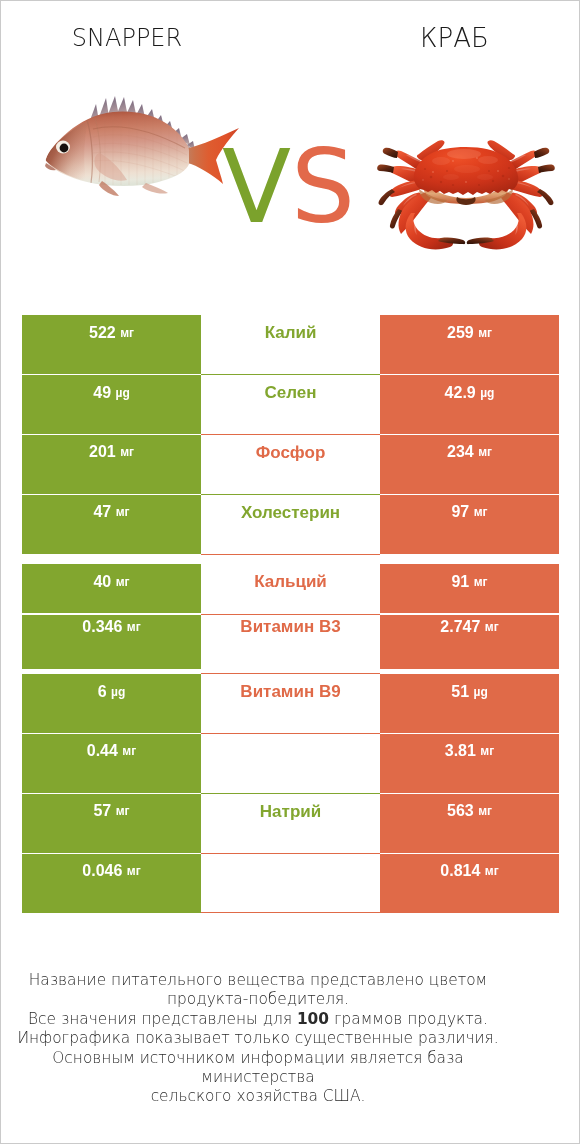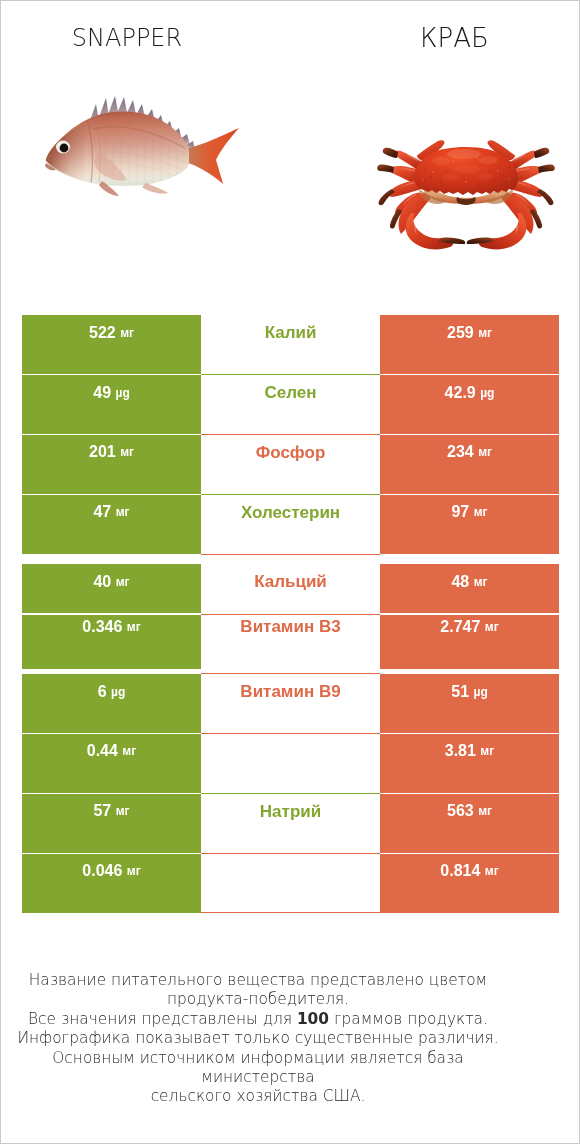--- a/index.html
+++ b/index.html
@@ -205,20 +205,21 @@
           <circle cx="452" cy="160" r="0.9"></circle>
             <circle cx="476" cy="157" r="0.9"></circle>
           <circle cx="497" cy="170" r="0.9"></circle>
             <circle cx="432" cy="171" r="0.9"></circle>
           <circle cx="465" cy="181" r="0.9"></circle>
             <circle cx="508" cy="178" r="0.8"></circle>
           <circle cx="422" cy="179" r="0.8"></circle>
         </g>
       </g>
     </svg>
+    <div class="vstext"><span class="v">V</span><span class="s">S</span></div>
   </div>
   <div class="cmp" id="tbody">
       <div class="row" style="top: 0px;">
         <div class="cell c1"><span>522</span>&nbsp;<span class="u">мг</span></div>
         <div class="cell c2" style="color:#82a62f">
           <span>Калий</span>
         </div>
         <div class="cell c3"><span>259</span>&nbsp;<span class="u">мг</span></div>
       </div>
       <div class="row" style="top: 59.8px;">
@@ -246,21 +247,21 @@
         </div>
         <div class="cell c3"><span>97</span>&nbsp;<span class="u">мг</span></div>
       </div>
       <div class="sepw" style="top: 178.8px;"></div>
       <div class="sep" style="top: 178.9px; background: rgb(130, 166, 47);"></div>
       <div class="row" style="top: 249px; text-decoration: underline;">
         <div class="cell c1"><span>40</span>&nbsp;<span class="u">мг</span></div>
         <div class="cell c2" style="color:#e06a48">
           <span>Кальций</span>
         </div>
-        <div class="cell c3"><span>48</span>&nbsp;<span class="u">мг</span></div>
+        <div class="cell c3"><span>91</span>&nbsp;<span class="u">мг</span></div>
       </div>
       <div class="sepw" style="top: 238.6px;"></div>
       <div class="sep" style="top: 238.7px; background: rgb(224, 106, 72);"></div>
       <div class="row" style="top: 294px;">
         <div class="cell c1"><span>0.346</span>&nbsp;<span class="u">мг</span></div>
         <div class="cell c2" style="color:#e06a48">
           <span>Витамин B3</span>
         </div>
         <div class="cell c3"><span>2.747</span>&nbsp;<span class="u">мг</span></div>
       </div>

